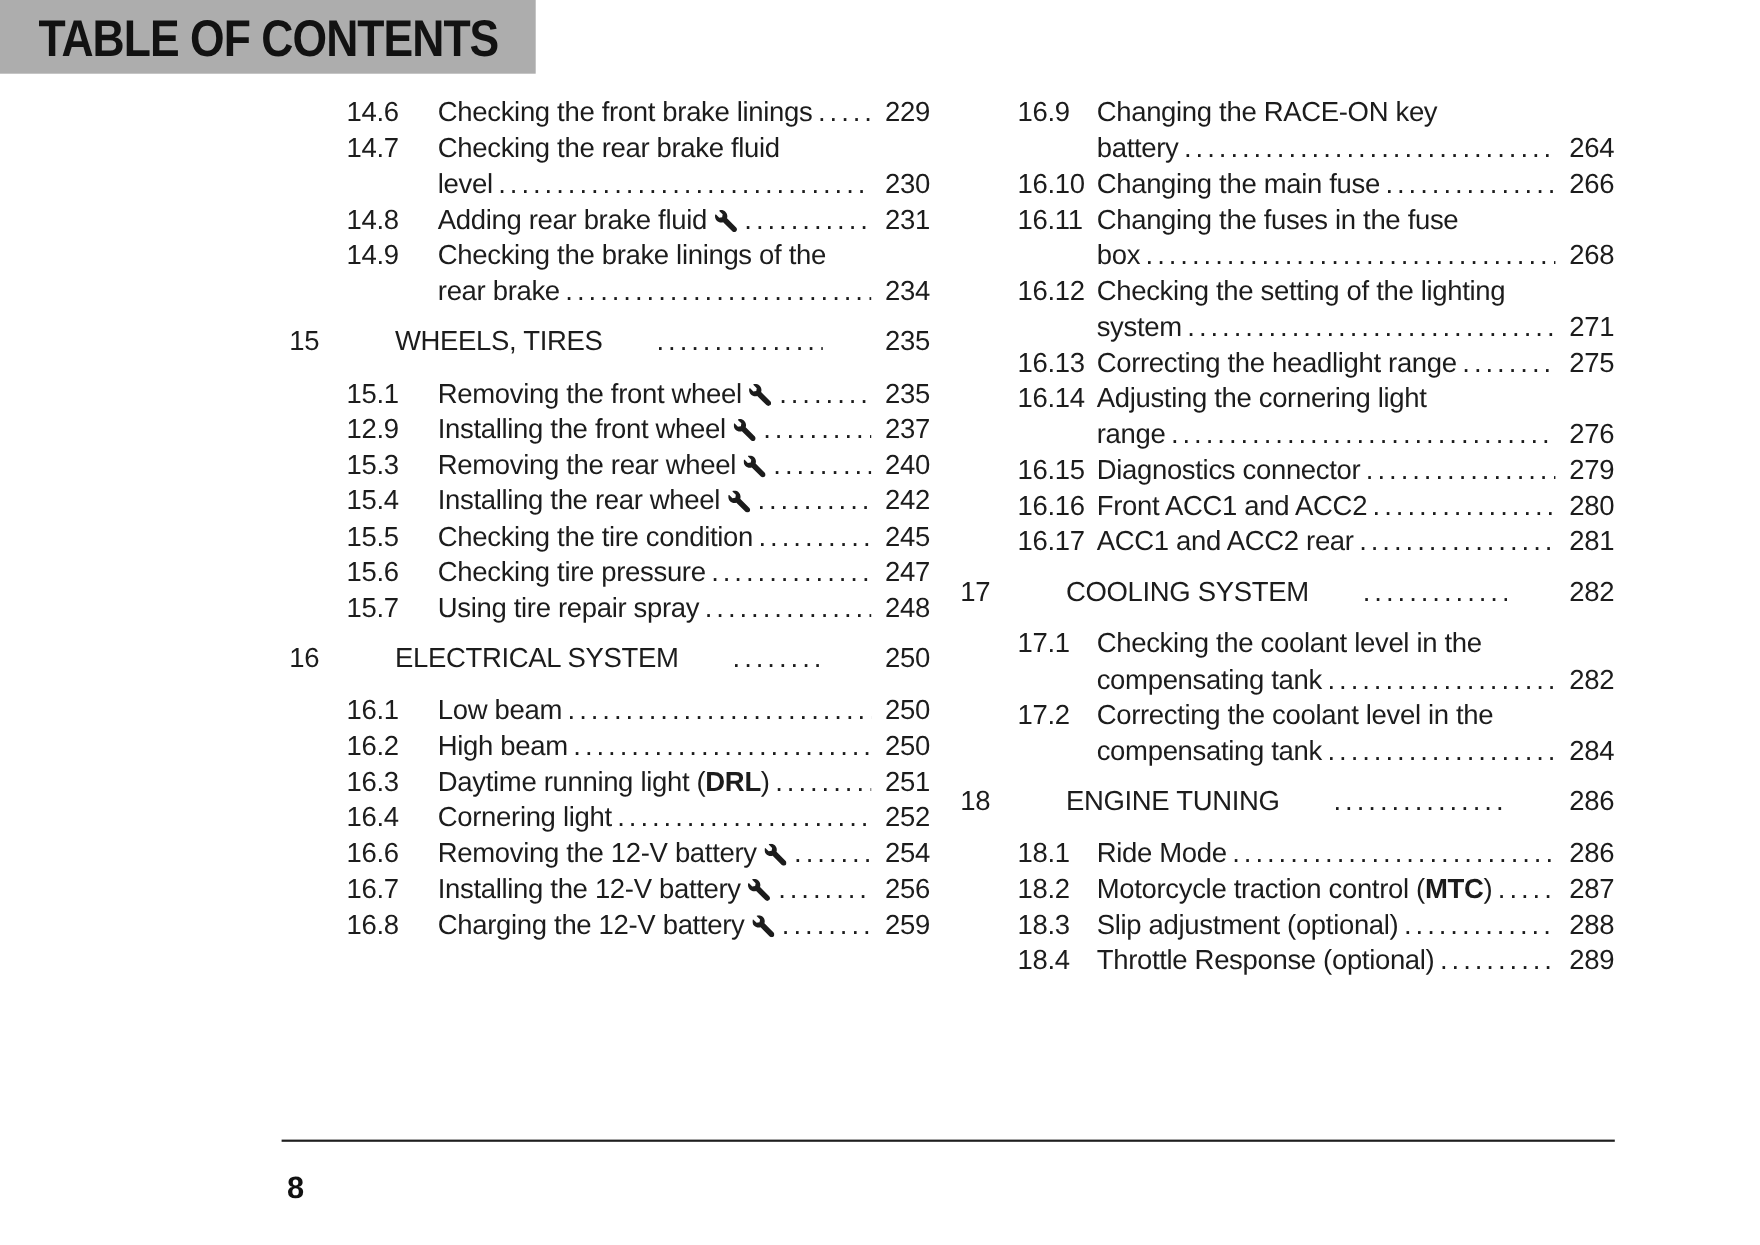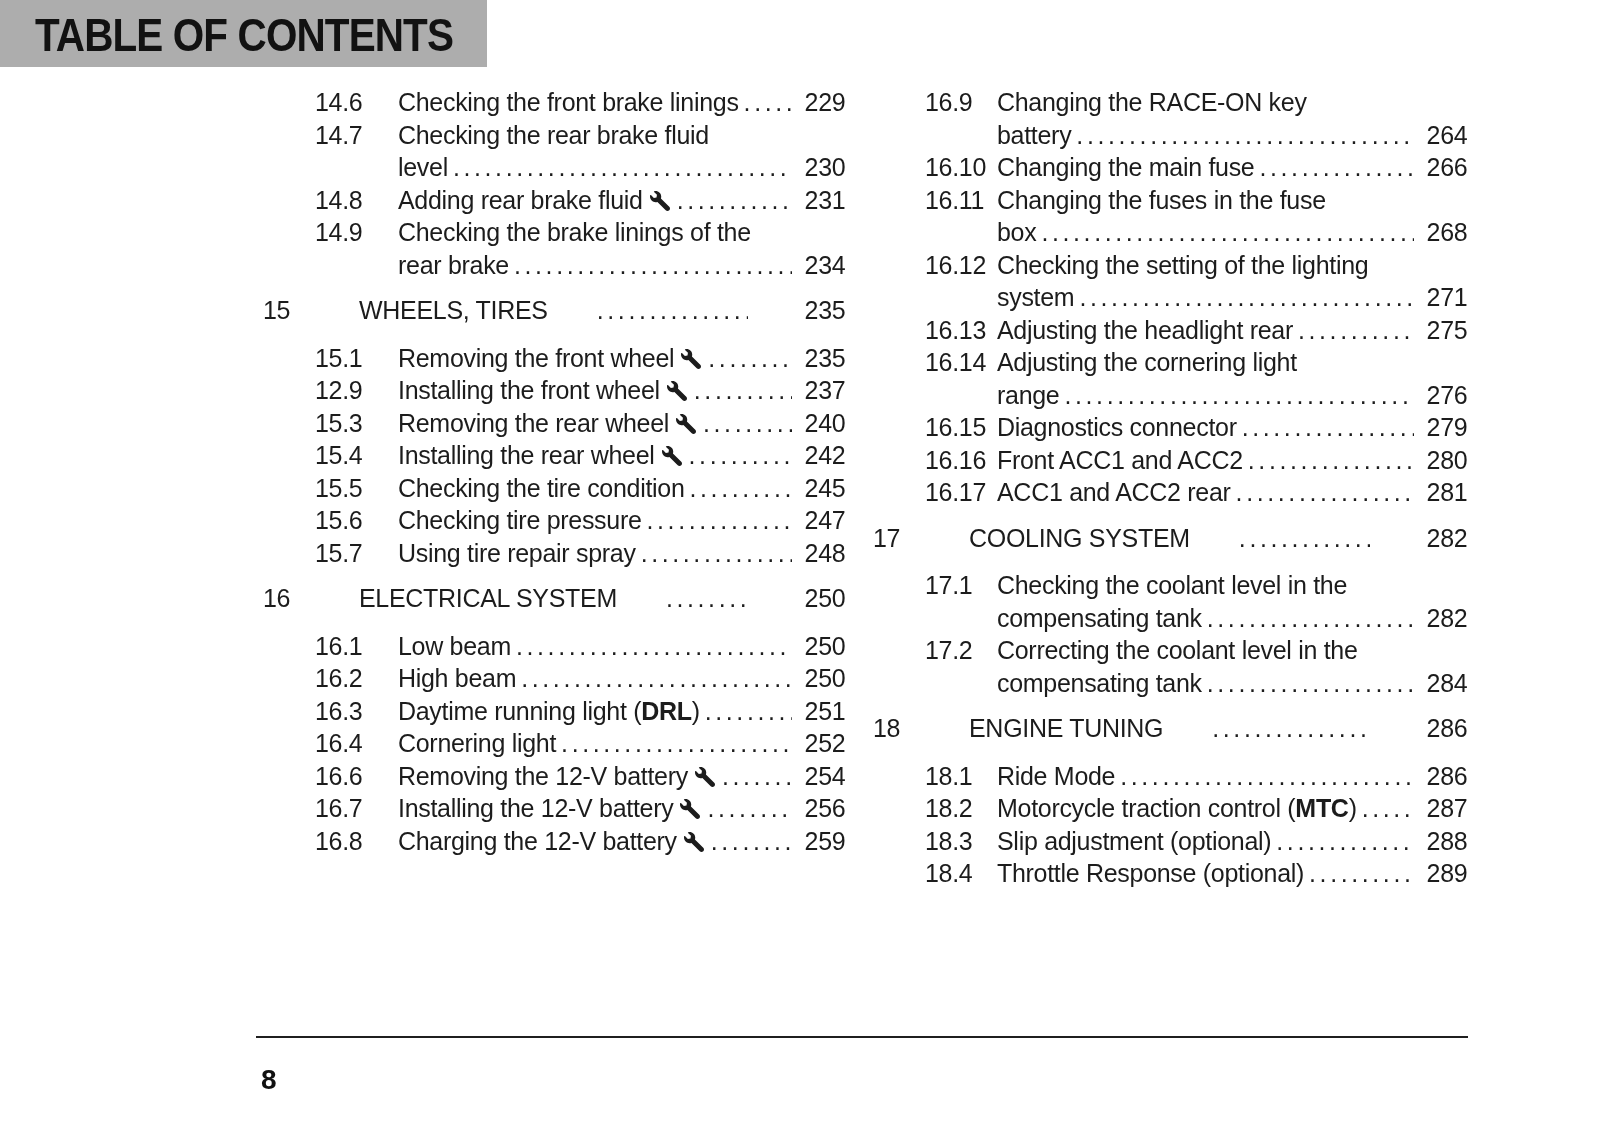--- a/index.html
+++ b/index.html
@@ -314,21 +314,21 @@
     <div class="toc-row">
       <span class="chind"></span>
       <span class="secnum"></span>
       <span class="txt">system</span>
       <span class="leader"></span>
       <span class="pagenum">271</span>
     </div>
     <div class="toc-row">
       <span class="chind"></span>
       <span class="secnum">16.13</span>
-      <span class="txt">Adjusting the headlight rear</span>
+      <span class="txt">Correcting the headlight range</span>
       <span class="leader"></span>
       <span class="pagenum">275</span>
     </div>
     <div class="toc-row">
       <span class="chind"></span>
       <span class="secnum">16.14</span>
       <span class="txt">Adjusting the cornering light</span>
     </div>
     <div class="toc-row">
       <span class="chind"></span>

